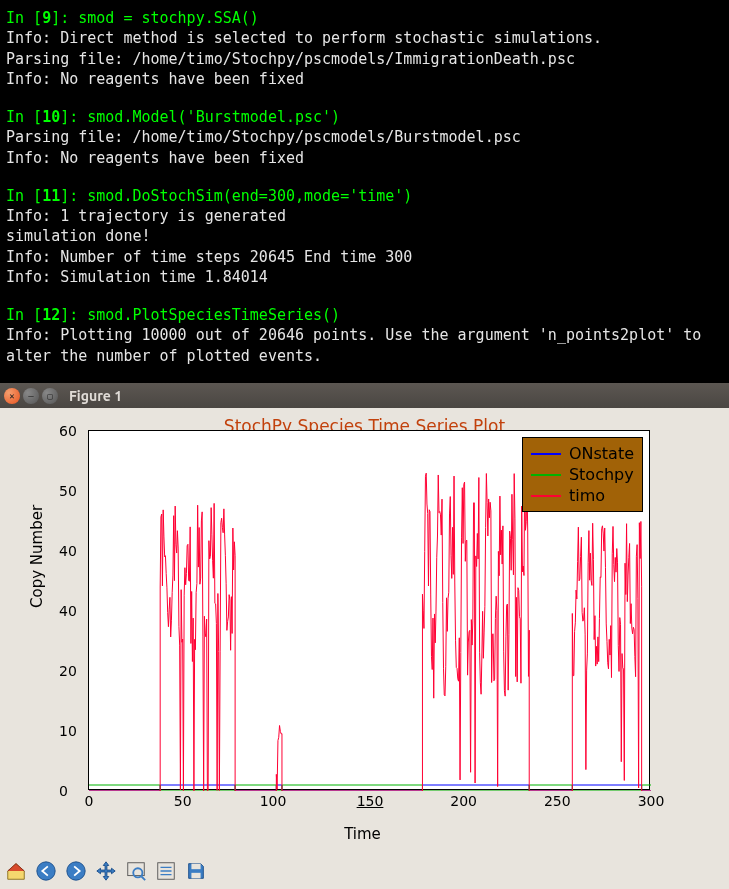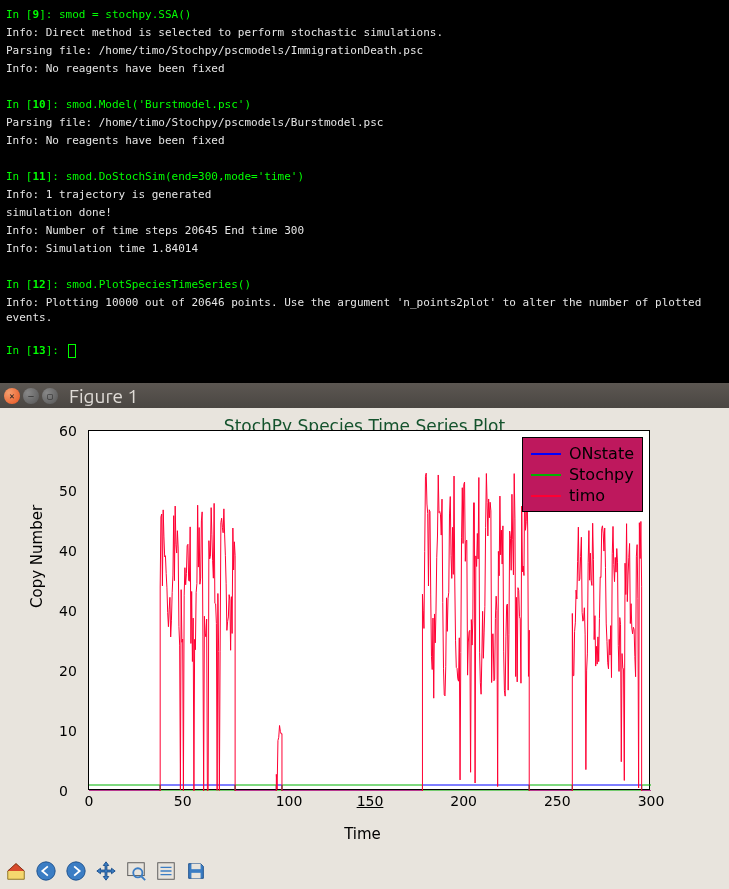--- a/index.html
+++ b/index.html
@@ -2,21 +2,21 @@
 <html><head>
   <meta charset="utf-8">
   <style>
     * { box-sizing: border-box; margin: 0; padding: 0; }
     body { width: 729px; height: 889px; font-family: "DejaVu Sans Mono", monospace; background: #e8e4dd; }
     
     .terminal {
       background: #000;
       color: #00ff00;
       padding: 8px 6px;
-      font-size: 11px;
+      font-size: 15px;
       line-height: 1.35;
       height: 383px;
       overflow: hidden;
       white-space: pre-wrap;
       font-family: "DejaVu Sans Mono", "Courier New", monospace;
     }
     .prompt-in { color: #00ff00; }
     .prompt-num { color: #00ff00; font-weight: bold; }
     .code { color: #00ff00; }
     .output { color: #e5e5e5; }
@@ -46,33 +46,33 @@
       border-radius: 50%;
       display: flex;
       align-items: center;
       justify-content: center;
       font-size: 9px;
       color: #222;
     }
     .btn-close { background: radial-gradient(circle at 30% 30%, #f59e6e, #e95420); }
     .btn-min { background: radial-gradient(circle at 30% 30%, #888, #555); }
     .btn-max { background: radial-gradient(circle at 30% 30%, #888, #555); }
-    .title-text { color: #e0dcd7; font-family: Ubuntu, sans-serif; font-size: 19px; font-weight: normal; margin-left: 8px; text-align: center; }
+    .title-text { color: #e0dcd7; font-family: Ubuntu, sans-serif; font-size: 14px; font-weight: bold; margin-left: 8px; text-align: center; }
     
     .plot-container {
       background: #e8e4dd;
       padding: 10px 4px 4px 4px;
       height: 445px;
       position: relative;
     }
     .plot-title {
       text-align: center;
       font-family: "DejaVu Sans", sans-serif;
       font-size: 17px;
-      color: #14532d;
+      color: #c2410c;
       position: absolute;
       top: 8px;
       left: 0;
       right: 0;
     }
     .plot-area {
       position: absolute;
       left: 88px;
       top: 22px;
       width: 562px;
@@ -118,21 +118,21 @@
       font-family: "DejaVu Sans", sans-serif;
       font-size: 14px;
       color: #000;
       padding-top: 4px;
     }
     
     .legend {
       position: absolute;
       right: 6px;
       top: 6px;
-      background: #be185d;
+      background: #a16207;
       border: 1px solid #000;
       padding: 4px 8px;
       font-family: "DejaVu Sans", sans-serif;
       font-size: 16px;
     }
     .legend-row { display: flex; align-items: center; gap: 8px; margin: 2px 0;}
     .legend-line { width: 30px; height: 2px; }
     
     .toolbar {
       display: flex;
@@ -191,21 +191,21 @@
         </div>
     <div class="y-tick" style="top: 360px;">0</div>
         <div class="y-tick" style="top: 300px;">10</div>
         <div class="y-tick" style="top: 240px;">20</div>
         <div class="y-tick" style="top: 180px;">40</div>
         <div class="y-tick" style="top: 120px;">40</div>
         <div class="y-tick" style="top: 60px;">50</div>
         <div class="y-tick" style="top: 0px;">60</div>
         <div class="x-tick" style="left: 0px;">0</div>
         <div class="x-tick" style="left: 93.6667px;">50</div>
-        <div class="x-tick" style="left: 200px;">100</div>
+        <div class="x-tick" style="left: 184px;">100</div>
         <div class="x-tick" style="left: 281px; text-decoration: underline;">150</div>
         <div class="x-tick" style="left: 374.667px;">200</div>
         <div class="x-tick" style="left: 468.333px;">250</div>
         <div class="x-tick" style="left: 562px;">300</div>
       </div>
     <div class="x-axis-label">Time</div>
   </div>
 
   <div class="toolbar">
     <button class="toolbar-btn">

